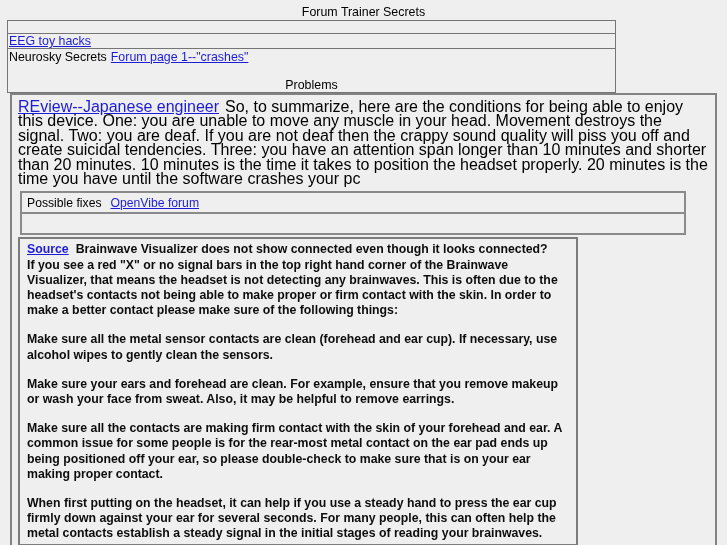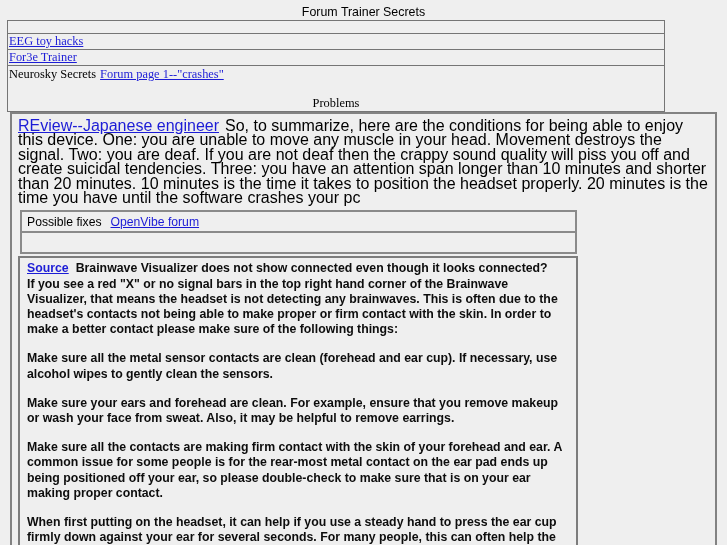--- a/index.html
+++ b/index.html
@@ -17,23 +17,22 @@
     font-size: 12.4px;
     line-height: 15px;
     margin: 5px 0 0 0;
     font-weight: normal;
   }
 
   
   .nav-table {
     border-collapse: collapse;
     margin: 0 7px;
-    width: 658px;
+    width: 609px;
     table-layout: fixed;
-    font-family: Liberation Serif, serif;
   }
   .nav-table td {
     border: 1px solid #757575;
     font-size: 12.4px;
     padding: 0 1px;
     vertical-align: top;
   }
   .nav-row-empty td { height: 12px; }
   .nav-row-link td { height: 13px; }
   .nav-cell-last { padding-bottom: 0; }
@@ -59,21 +58,21 @@
     font-size: 16px;
     line-height: 14.4px;
     margin: 2px 1px 5px 1px;
   }
   .review-text { margin-left: 6px; }
 
   
   .fixes-table {
     border-collapse: collapse;
     margin: 0 0 0 3px;
-    width: 557px;
+    width: 666px;
   }
   .fixes-table td {
     border: 2px solid #8a8a8a;
     font-size: 12.2px;
     padding: 2px 5px;
     height: 15px;
     vertical-align: middle;
   }
   .openvibe-link { margin-left: 9px; }
 
@@ -100,23 +99,20 @@
 
 <h1 class="page-title">Forum Trainer Secrets</h1>
 
 <table class="nav-table">
   <tbody>
     <tr class="nav-row-empty">
       <td></td>
     </tr>
     <tr class="nav-row-link">
       <td><a>EEG toy hacks</a></td>
-    </tr>
-    <tr class="nav-row-link">
-      <td><a>For3e Trainer</a></td>
     </tr>
     <tr>
       <td class="nav-cell-last">
         <div class="neurosky-line">
           <span>Neurosky Secrets</span><a class="neurosky-link">Forum page 1--"crashes"</a>
         </div>
         <p class="problems-heading">Problems</p>
       </td>
     </tr>
   </tbody>

